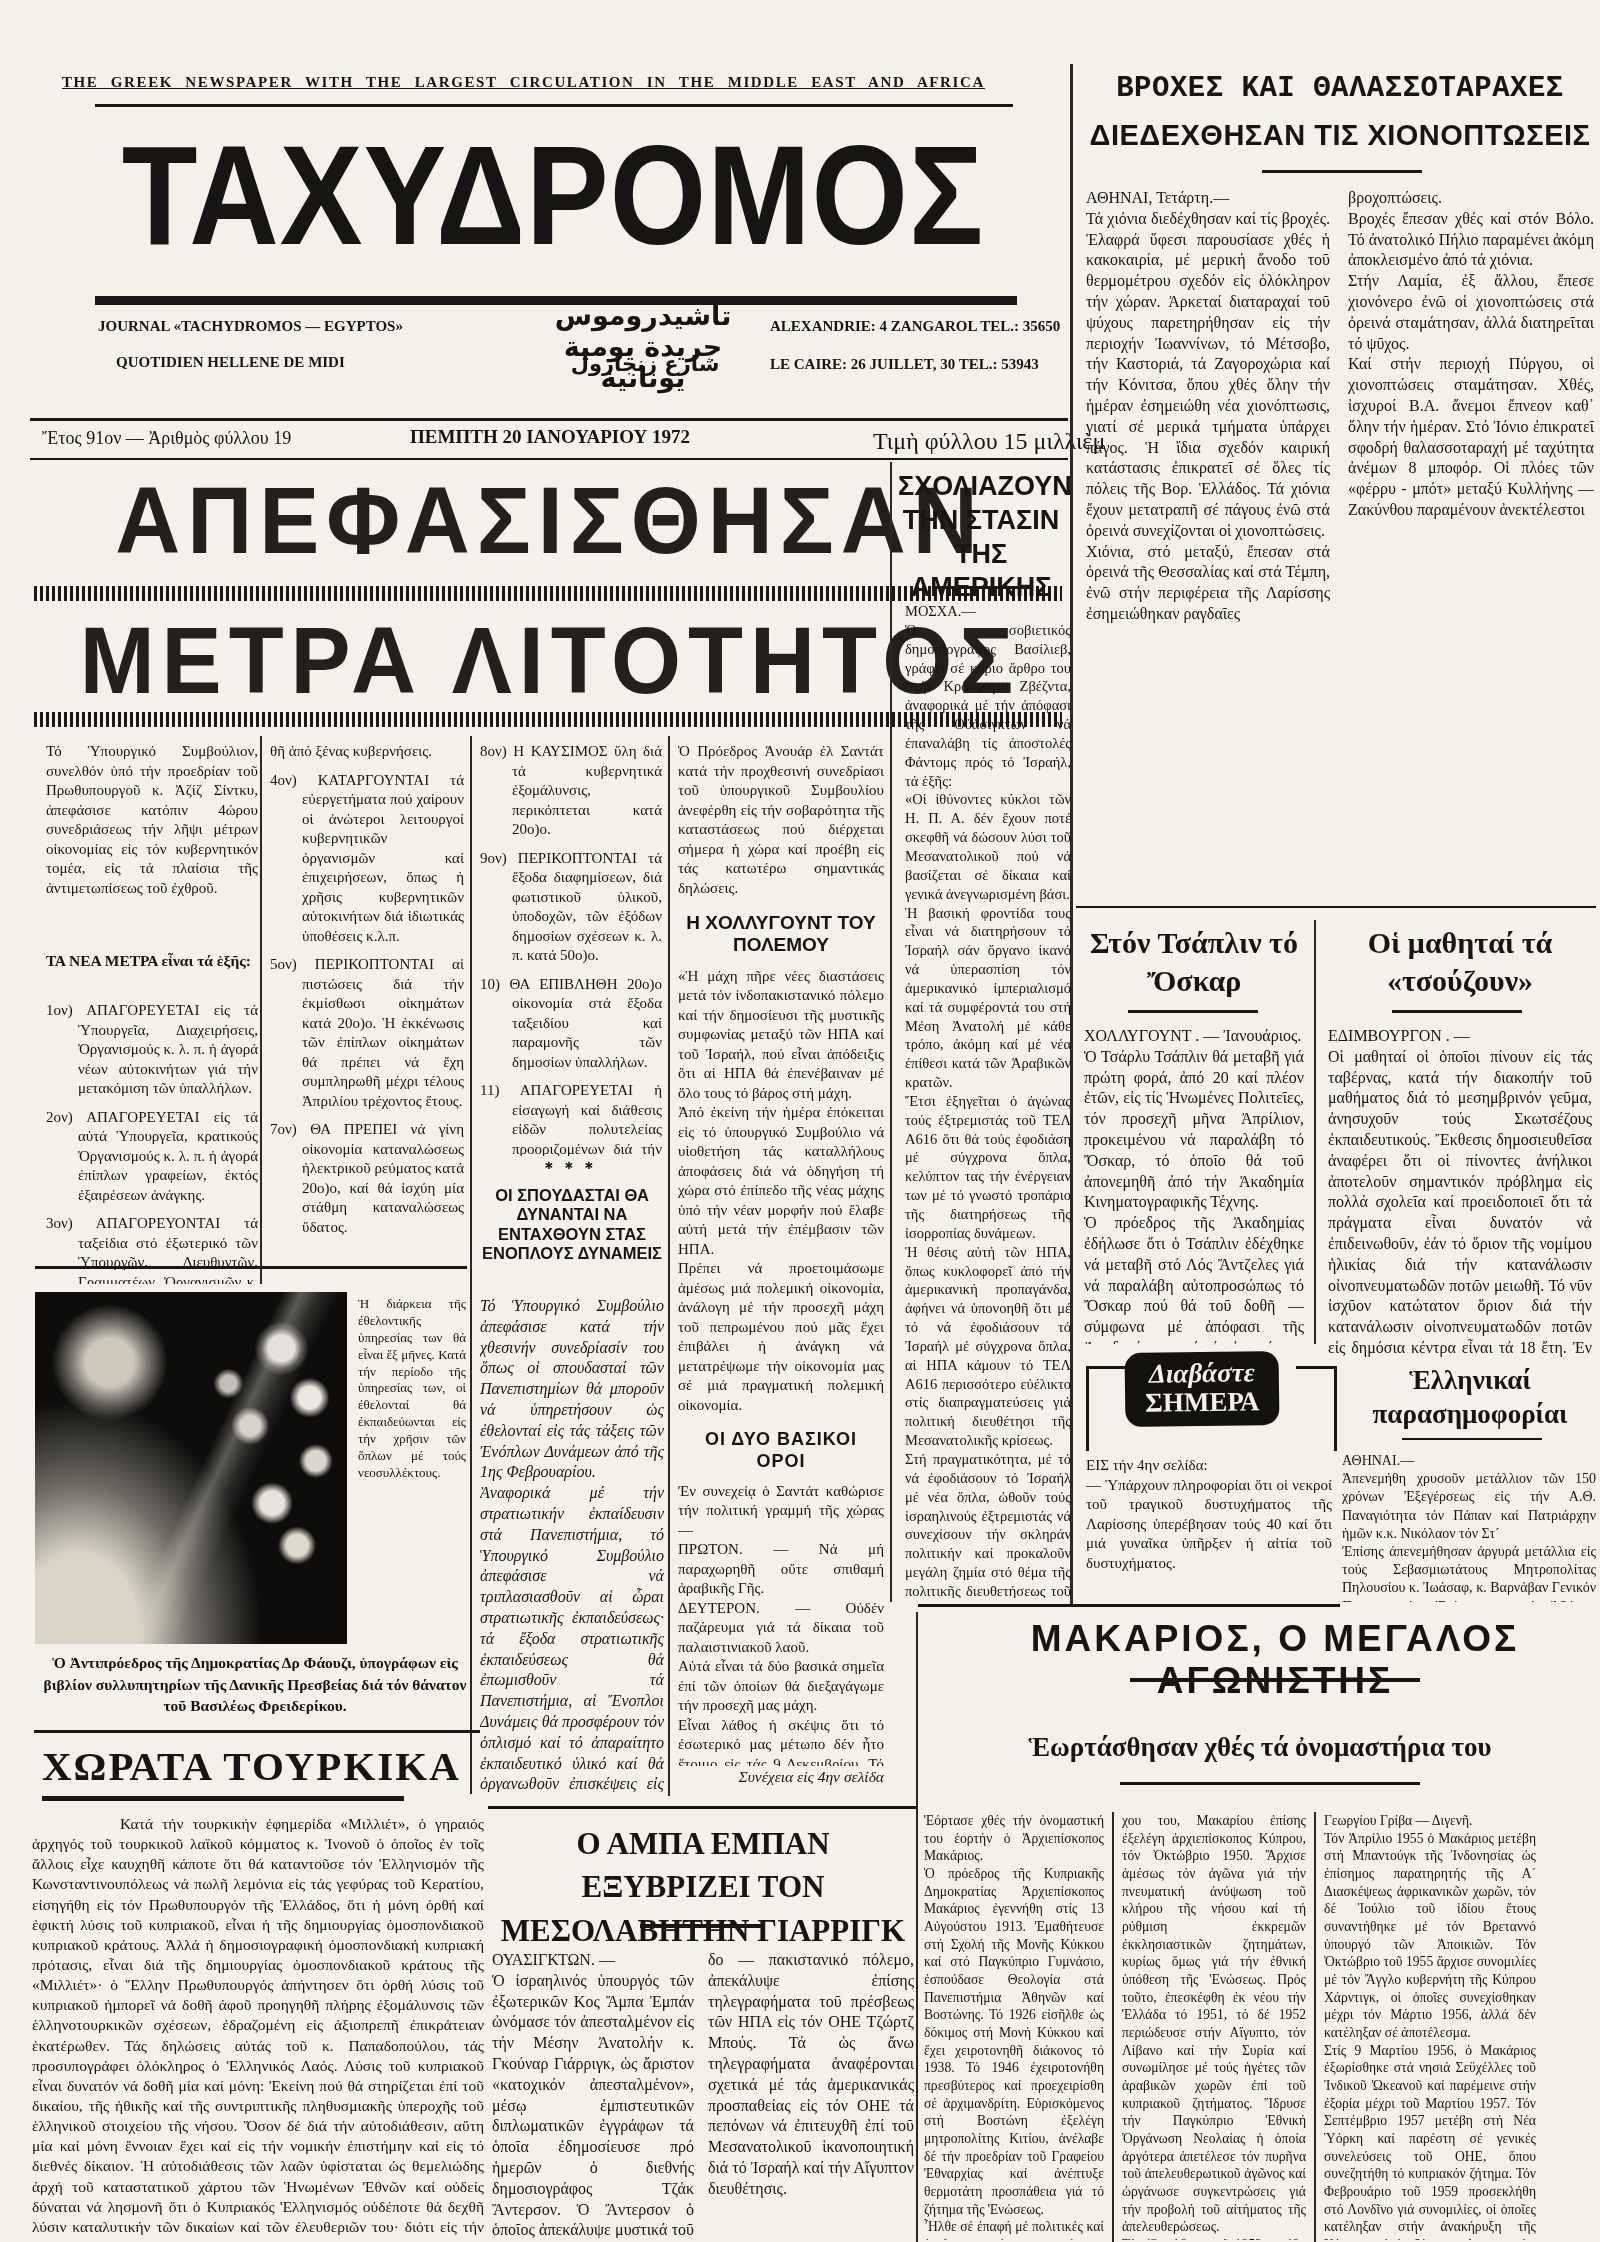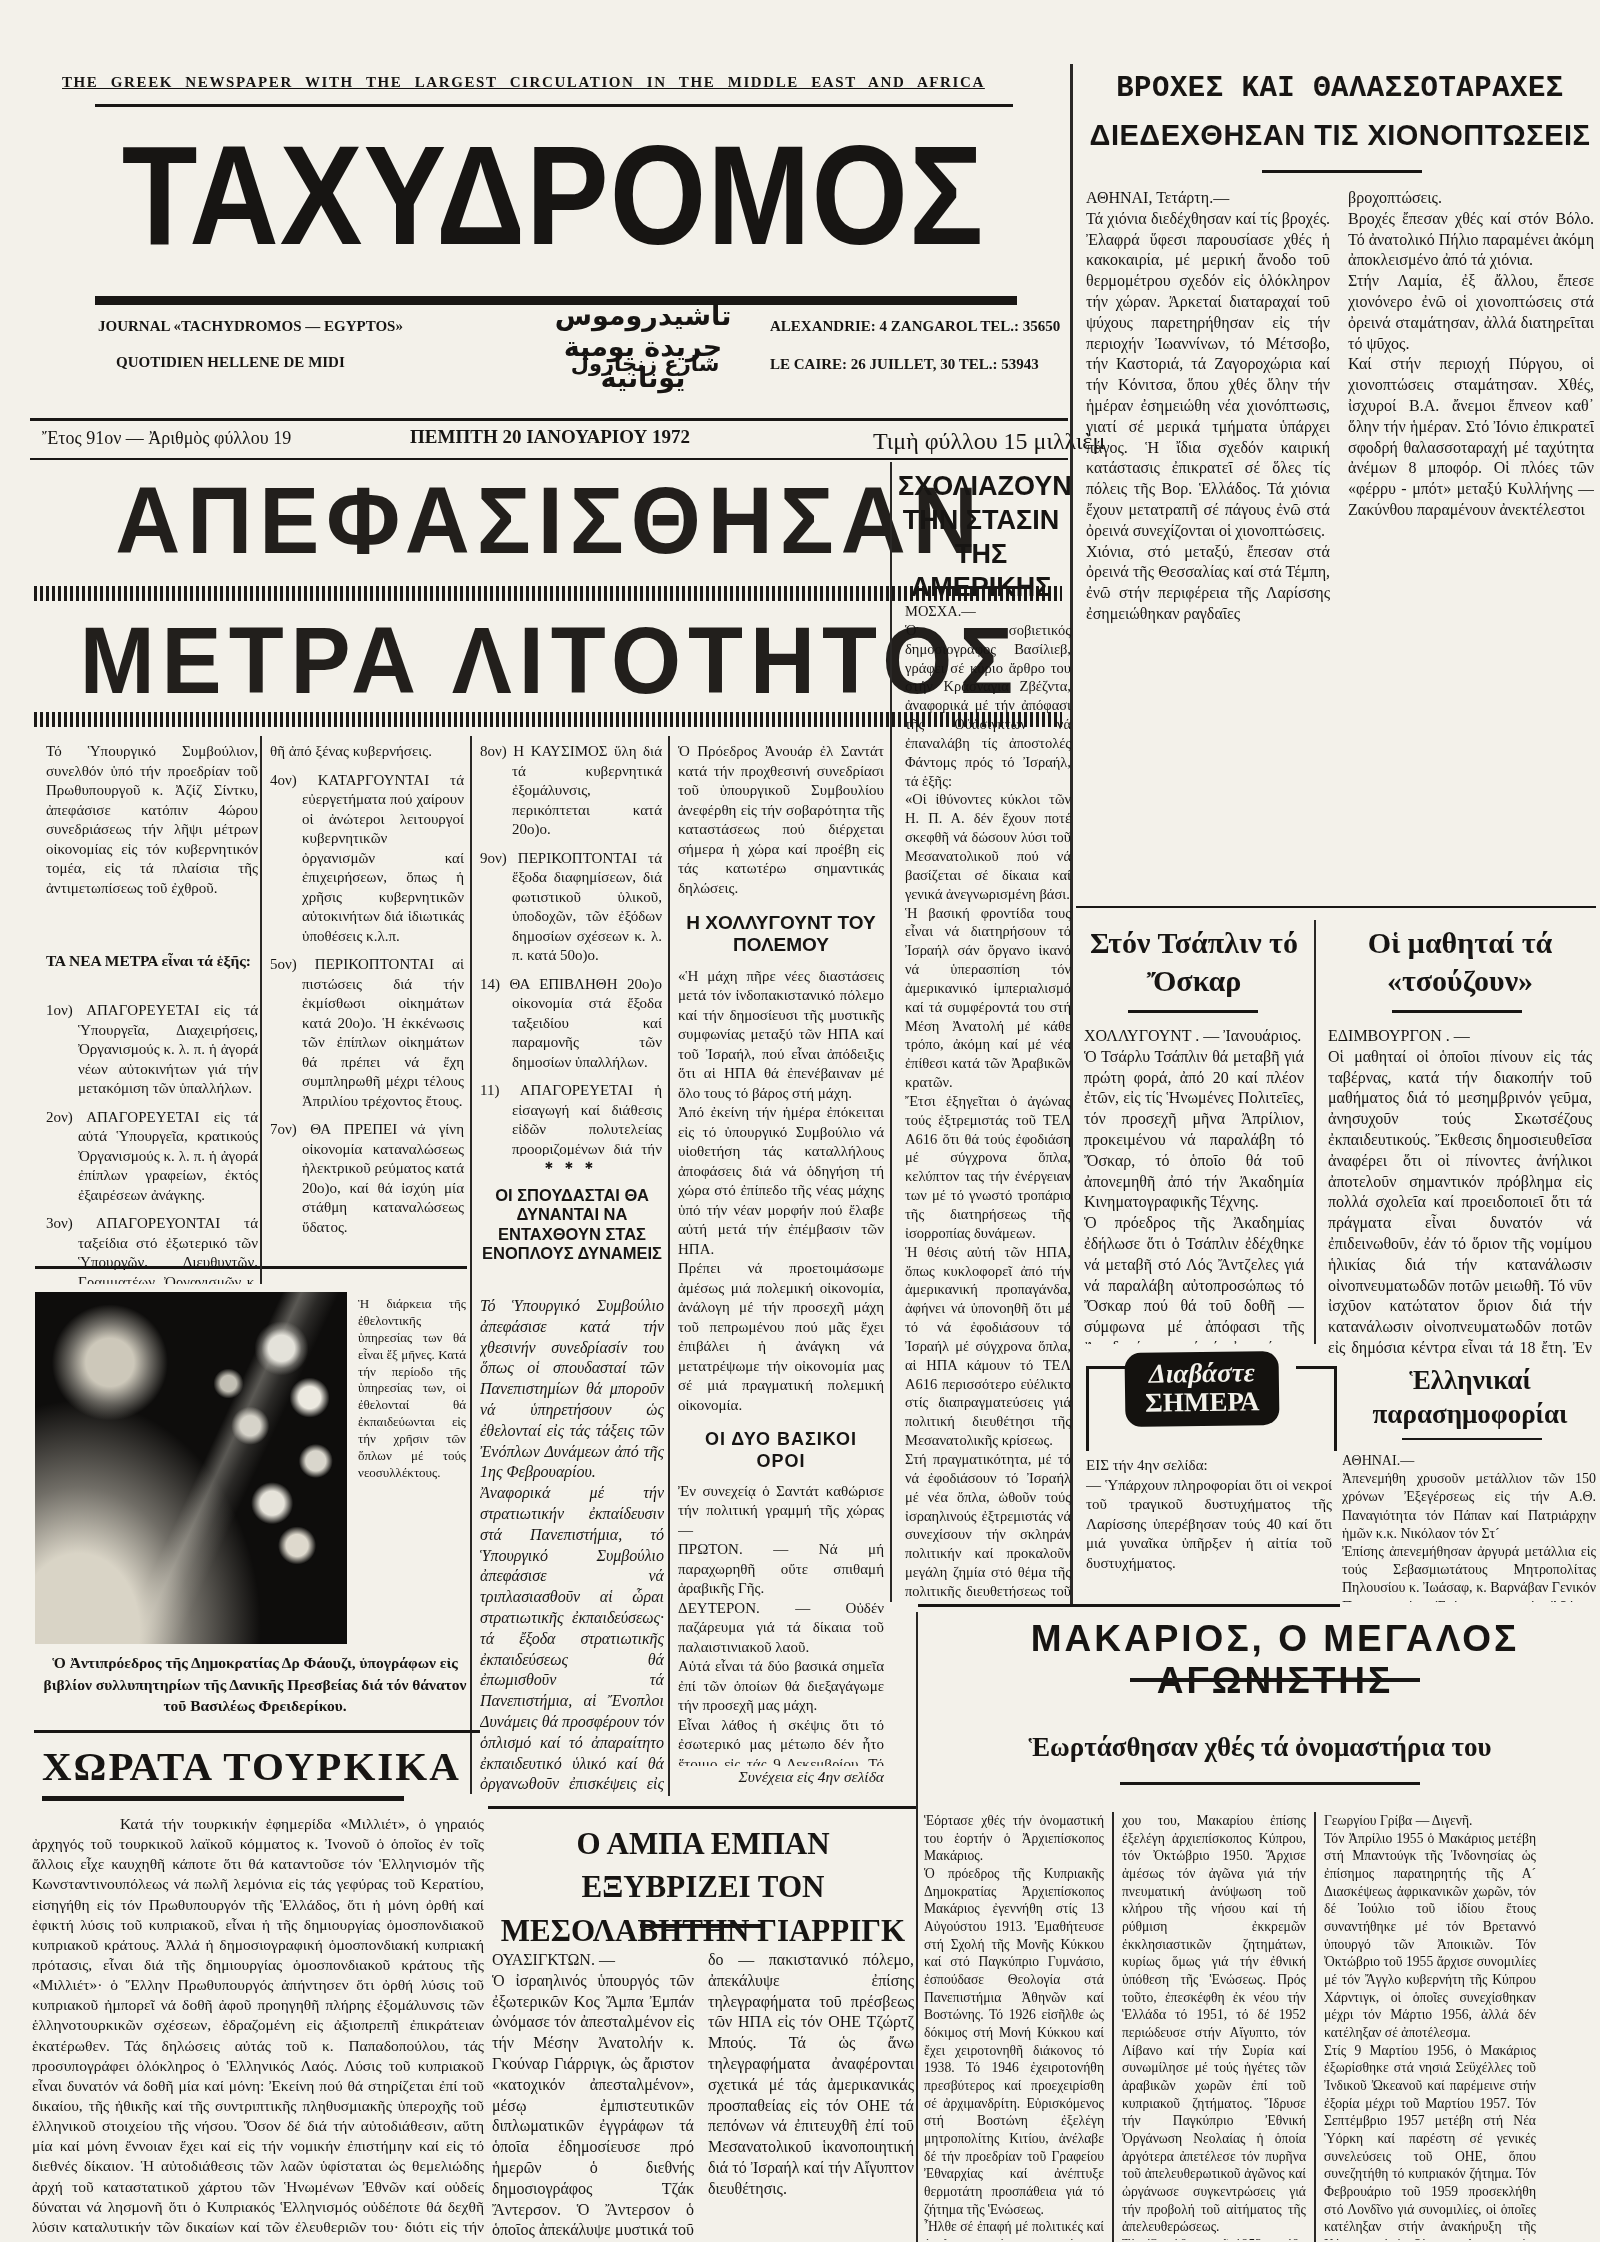--- a/index.html
+++ b/index.html
@@ -96,21 +96,21 @@
   <div class="measure body-text" style="font-size:15px;">4ον) ΚΑΤΑΡΓΟΥΝΤΑΙ τά εὐεργετήματα πού χαίρουν οἱ ἀνώτεροι λειτουργοί κυβερνητικῶν ὀργανισμῶν καί ἐπιχειρήσεων, ὅπως ἡ χρῆσις κυβερνητικῶν αὐτοκινήτων διά ἰδιωτικάς ὑποθέσεις κ.λ.π.</div>
   <div class="measure body-text" style="font-size:15px;">5ον) ΠΕΡΙΚΟΠΤΟΝΤΑΙ αἱ πιστώσεις διά τήν ἐκμίσθωσι οἰκημάτων κατά 20ο)ο. Ἡ ἐκκένωσις τῶν ἐπίπλων οἰκημάτων θά πρέπει νά ἔχη συμπληρωθῆ μέχρι τέλους Ἀπριλίου τρέχοντος ἔτους.</div>
   <div class="measure body-text" style="font-size:15px;">7ον) ΘΑ ΠΡΕΠΕΙ νά γίνη οἰκονομία καταναλώσεως ἠλεκτρικοῦ ρεύματος κατά 20ο)ο, καί θά ἰσχύη μία στάθμη καταναλώσεως ὕδατος.</div>
 </div>
 <div class="abs body-text" style="left:358px;top:1296px;width:108px;height:344px;font-size:13px;">Ἡ διάρκεια τῆς ἐθελοντικῆς ὑπηρεσίας των θά εἶναι ἕξ μῆνες. Κατά τήν περίοδο τῆς ὑπηρεσίας των, οἱ ἐθελονταί θά ἐκπαιδεύωνται εἰς τήν χρῆσιν τῶν ὅπλων μέ τούς νεοσυλλέκτους.</div>
 
 <div class="v" style="left:470px;top:736px;width:2px;height:1058px;"></div>
 <div class="abs" style="left:480px;top:742px;width:182px;height:414px;overflow:hidden;">
   <div class="measure body-text" style="font-size:15px;margin-top:0;">8ον) Η ΚΑΥΣΙΜΟΣ ὕλη διά τά κυβερνητικά ἐξομάλυνσις, περικόπτεται κατά 20ο)ο.</div>
   <div class="measure body-text" style="font-size:15px;">9ον) ΠΕΡΙΚΟΠΤΟΝΤΑΙ τά ἔξοδα διαφημίσεων, διά φωτιστικοῦ ὑλικοῦ, ὑποδοχῶν, τῶν ἐξόδων δημοσίων σχέσεων κ. λ. π. κατά 50ο)ο.</div>
-  <div class="measure body-text" style="font-size:15px;">14) ΘΑ ΕΠΙΒΛΗΘΗ 20ο)ο οἰκονομία στά ἔξοδα ταξειδίου καί παραμονῆς τῶν δημοσίων ὑπαλλήλων.</div>
+  <div class="measure body-text" style="font-size:15px;">10) ΘΑ ΕΠΙΒΛΗΘΗ 20ο)ο οἰκονομία στά ἔξοδα ταξειδίου καί παραμονῆς τῶν δημοσίων ὑπαλλήλων.</div>
   <div class="measure body-text" style="font-size:15px;">11) ΑΠΑΓΟΡΕΥΕΤΑΙ ἡ εἰσαγωγή καί διάθεσις εἰδῶν πολυτελείας προοριζομένων διά τήν κατανάλωσι.</div>
 
 </div>
 <div class="abs serifb" style="left:480px;top:1158px;width:182px;text-align:center;font-size:16px;letter-spacing:4px;">＊＊＊</div>
 <div class="abs col-head" style="left:478px;top:1186px;width:188px;font-size:16.5px;">ΟΙ ΣΠΟΥΔΑΣΤΑΙ ΘΑ ΔΥΝΑΝΤΑΙ ΝΑ ΕΝΤΑΧΘΟΥΝ ΣΤΑΣ ΕΝΟΠΛΟΥΣ ΔΥΝΑΜΕΙΣ</div>
 <div class="abs body-text" style="left:480px;top:1296px;width:184px;height:496px;font-style:italic;">Τό Ὑπουργικό Συμβούλιο ἀπεφάσισε κατά τήν χθεσινήν συνεδρίασίν του ὅπως οἱ σπουδασταί τῶν Πανεπιστημίων θά μποροῦν νά ὑπηρετήσουν ὡς ἐθελονταί εἰς τάς τάξεις τῶν Ἐνόπλων Δυνάμεων ἀπό τῆς 1ης Φεβρουαρίου.
 Ἀναφορικά μέ τήν στρατιωτικήν ἐκπαίδευσιν στά Πανεπιστήμια, τό Ὑπουργικό Συμβούλιο ἀπεφάσισε νά τριπλασιασθοῦν αἱ ὧραι στρατιωτικῆς ἐκπαιδεύσεως· τά ἔξοδα στρατιωτικῆς ἐκπαιδεύσεως θά ἐπωμισθοῦν τά Πανεπιστήμια, αἱ Ἔνοπλοι Δυνάμεις θά προσφέρουν τόν ὁπλισμό καί τό ἀπαραίτητο ἐκπαιδευτικό ὑλικό καί θά ὀργανωθοῦν ἐπισκέψεις εἰς τά μέτωπα τῇ πρωτοβουλίᾳ τῶν φοιτητῶν.</div>
 
 <div class="v" style="left:668px;top:736px;width:2px;height:1060px;"></div>
 <div class="abs" style="left:678px;top:742px;width:206px;height:1024px;overflow:hidden;">

